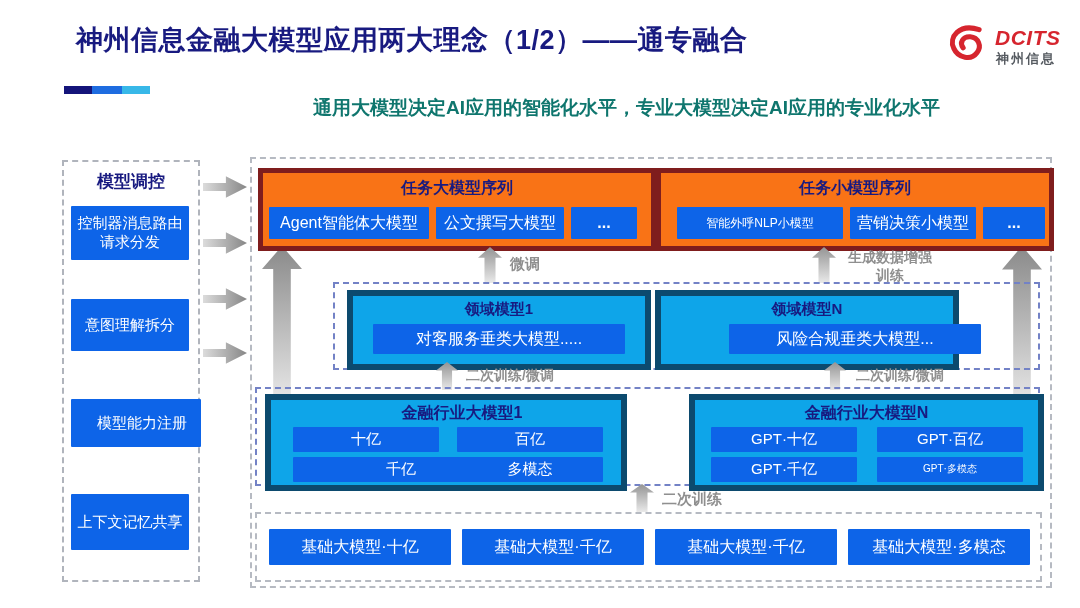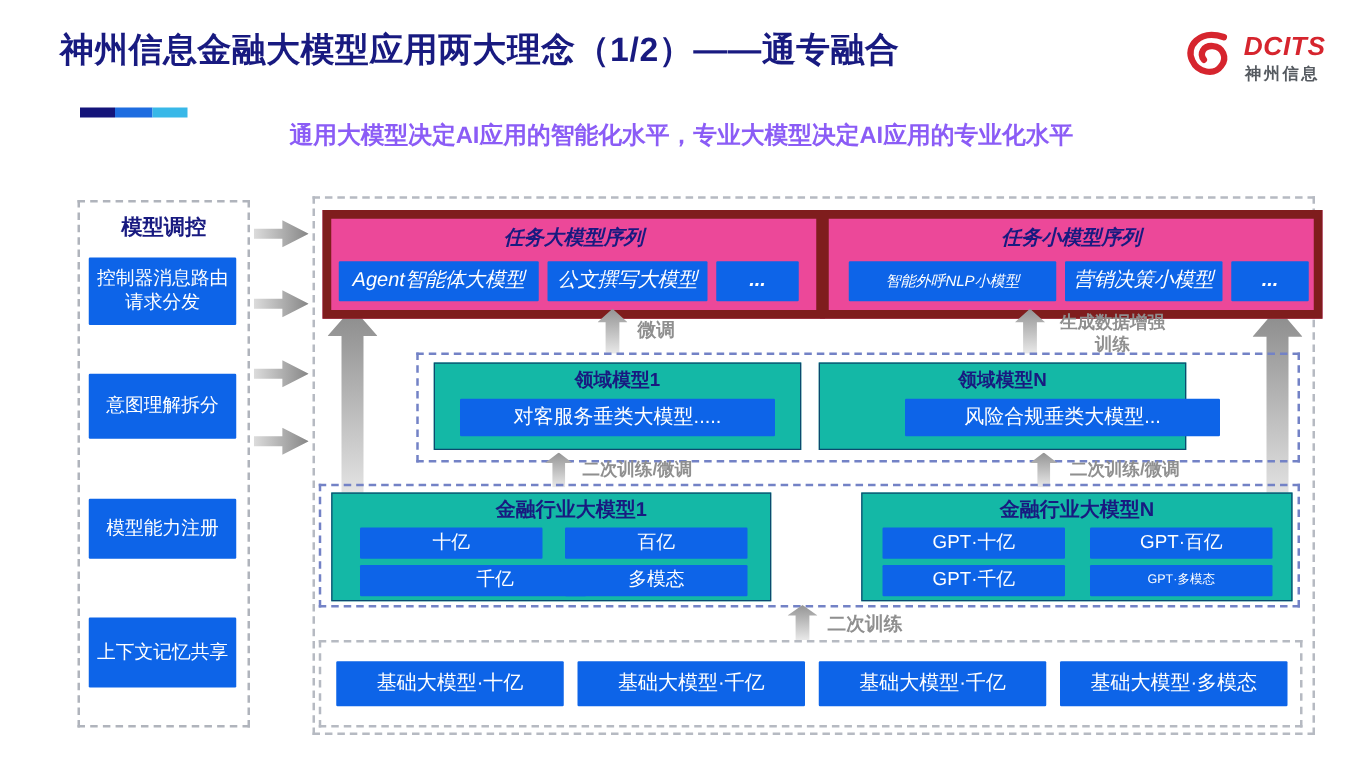--- a/index.html
+++ b/index.html
@@ -7,67 +7,67 @@
     width:1080px;height:608px;position:relative;background:#ffffff;overflow:hidden;
     font-family:"Liberation Sans","DejaVu Sans",sans-serif;
   }
   .abs{position:absolute;}
   .navy{color:#181a80;font-weight:bold;}
   .glabel{color:#8f8f8f;font-weight:bold;}
   .bluebox{
     background:#0d64e8;color:#ffffff;display:flex;align-items:center;justify-content:center;
     text-align:center;border-radius:1px;line-height:1.25;
   }
-  .card{background:#ec4899;border:7px solid #7f1d1d;font-style:italic;}
-  .graycard{background:#14b8a6;border:1px solid #0c4a6e;}
+  .card{background:#f97316;border:5px solid #7f1d1d;}
+  .graycard{background:#0ea5e9;border:6px solid #0c4a6e;}
   .dash-gray{border:2px dashed #b6bac2;}
   .dash-blue{border:2px dashed #7382c6;}
   .arrow-right{
     background:linear-gradient(to right,#dcdcdc,#868686);
     clip-path:polygon(0 33%,52% 33%,52% 5%,100% 50%,52% 95%,52% 67%,0 67%);
   }
   .arrow-up{
     background:linear-gradient(to bottom,#949494,#e9e9e9);
     clip-path:polygon(50% 0,100% 30%,73% 30%,73% 100%,27% 100%,27% 30%,0 30%);
   }
   .arrow-up-tall{
     background:linear-gradient(to bottom,#8a8a8a,#f4f4f4);
     clip-path:polygon(50% 0,100% 13%,72% 13%,72% 100%,28% 100%,28% 13%,0 13%);
   }
   .hdr16{font-size:16px;text-align:center;}
   .hdr15{font-size:15px;text-align:center;}
 </style>
 </head>
 <body>
 
-<div class="abs navy" style="left:48px;top:22px;width:860px;font-size:27px;letter-spacing:0.5px;">神州信息金融大模型应用两大理念（1/2）——通专融合</div>
+<div class="abs navy" style="left:76px;top:22px;width:860px;font-size:27px;letter-spacing:0.5px;">神州信息金融大模型应用两大理念（1/2）——通专融合</div>
 
 <div class="abs" style="left:64px;top:86px;height:8px;display:flex;">
   <span style="width:28px;background:#14147a;"></span>
   <span style="width:30px;background:#1e6ce0;"></span>
   <span style="width:28px;background:#38b8e8;"></span>
 </div>
 
 <div class="abs" style="left:945px;top:18px;width:130px;">
   <span class="abs" style="left:0;top:4px;width:44px;height:44px;">
     <svg width="44" height="44" viewBox="0 0 40 40">
       <path d="M31 7 C13 1 3 14 8 24 C12 33 24 35 29 28 C34 22 30 14 23 13.5 C16 13 13 19 16.5 23.5" stroke="#d6252e" stroke-width="4.6" fill="none" stroke-linecap="round"></path>
     </svg>
   </span>
   <div class="abs" style="left:50px;top:8px;font-size:21px;font-weight:bold;font-style:italic;color:#d6252e;letter-spacing:0.5px;">DCITS</div>
   <div class="abs" style="left:51px;top:32px;font-size:13px;font-weight:bold;color:#555a60;letter-spacing:2px;">神州信息</div>
 </div>
 
-<div class="abs" style="left:150px;top:95px;width:790px;text-align:center;font-size:19px;font-weight:bold;color:#8b5cf6;">通用大模型决定AI应用的智能化水平，专业大模型决定AI应用的专业化水平</div>
+<div class="abs" style="left:150px;top:95px;width:790px;text-align:right;font-size:19px;font-weight:bold;color:#0f766e;">通用大模型决定AI应用的智能化水平，专业大模型决定AI应用的专业化水平</div>
 
 <div class="abs" style="left:62px;top:160px;width:134px;height:418px;border:2px dashed #b0b4bc;">
   <div class="abs navy" style="left:0;top:8px;width:100%;text-align:center;font-size:17px;">模型调控</div>
   <div class="abs bluebox" style="left:7px;top:44px;width:118px;height:54px;font-size:15px;">控制器消息路由请求分发</div>
   <div class="abs bluebox" style="left:7px;top:137px;width:118px;height:52px;font-size:15px;">意图理解拆分</div>
-  <div class="abs bluebox" style="left:7px;top:237px;width:118px;height:48px;font-size:15px;">模型能力注册</div>
+  <div class="abs bluebox" style="left:7px;top:237px;width:118px;height:48px;font-size:15px;padding-left:12px;">模型能力注册</div>
   <div class="abs bluebox" style="left:7px;top:332px;width:118px;height:56px;font-size:15px;">上下文记忆共享</div>
 </div>
 
 <div class="abs arrow-right" style="left:203px;top:175px;width:44px;height:24px;"></div>
 <div class="abs arrow-right" style="left:203px;top:231px;width:44px;height:24px;"></div>
 <div class="abs arrow-right" style="left:203px;top:287px;width:44px;height:24px;"></div>
 <div class="abs arrow-right" style="left:203px;top:341px;width:44px;height:24px;"></div>
 
 <div class="abs dash-gray" style="left:250px;top:157px;width:798px;height:427px;"></div>
 

